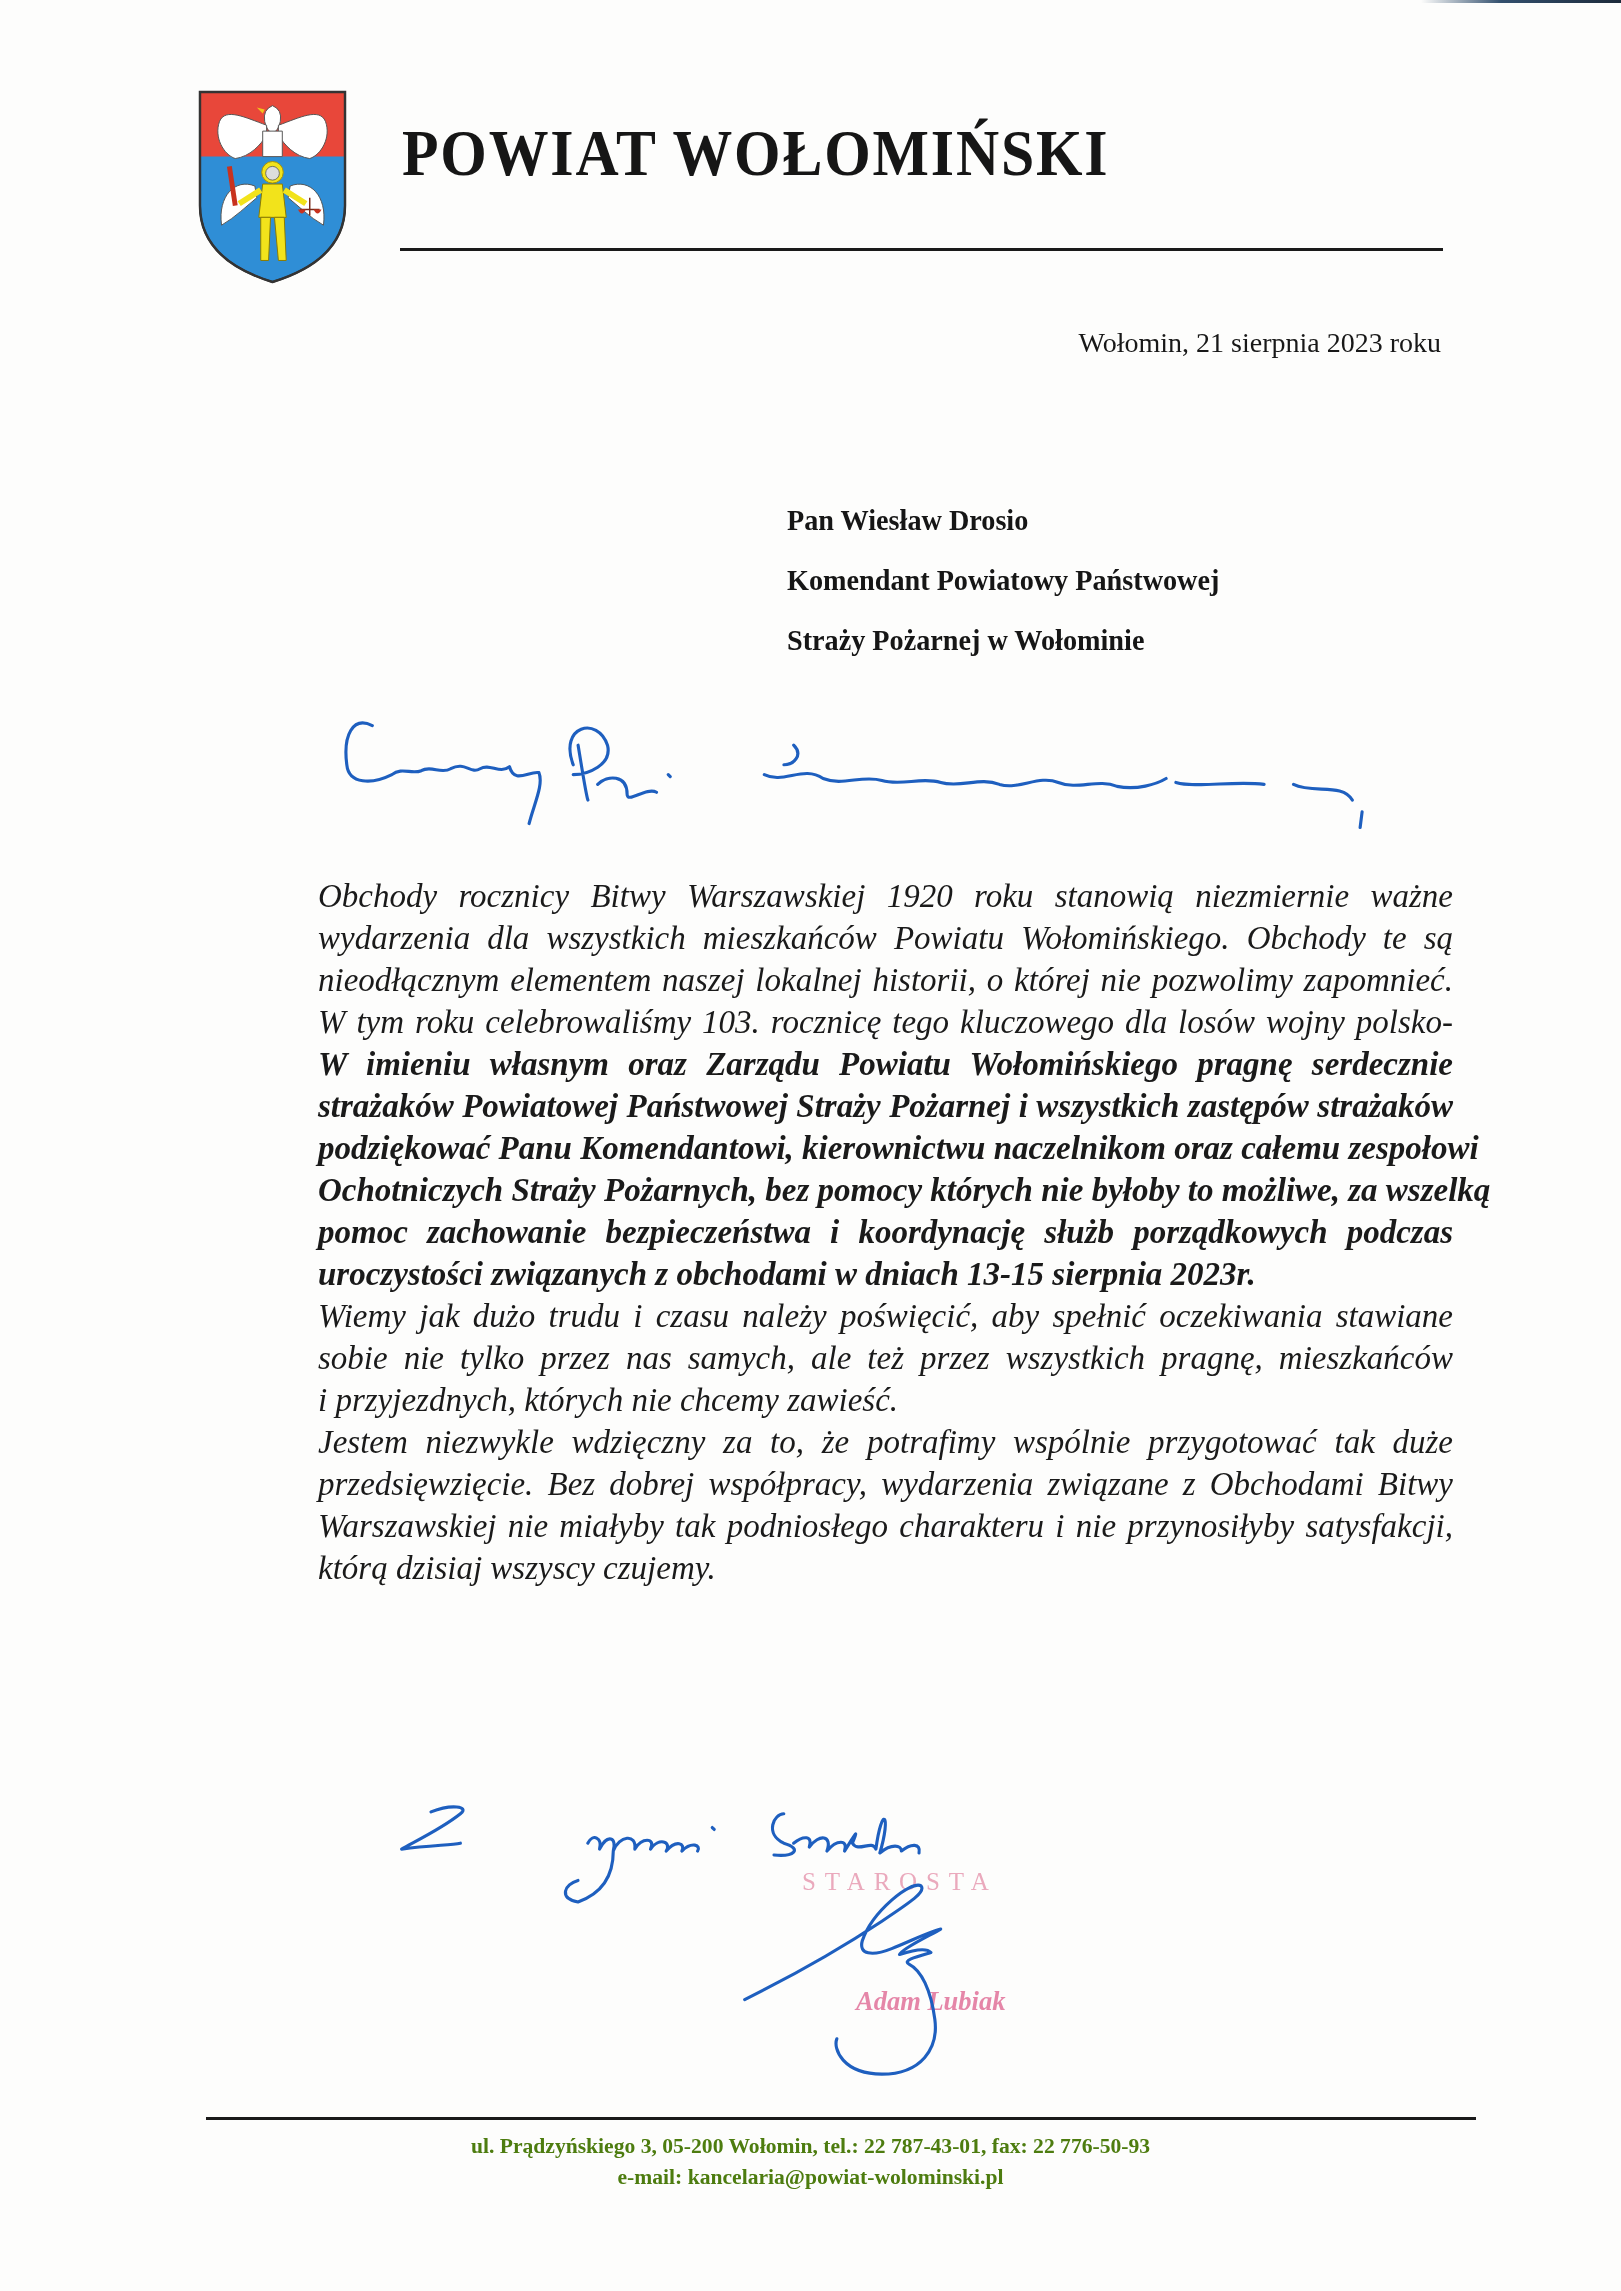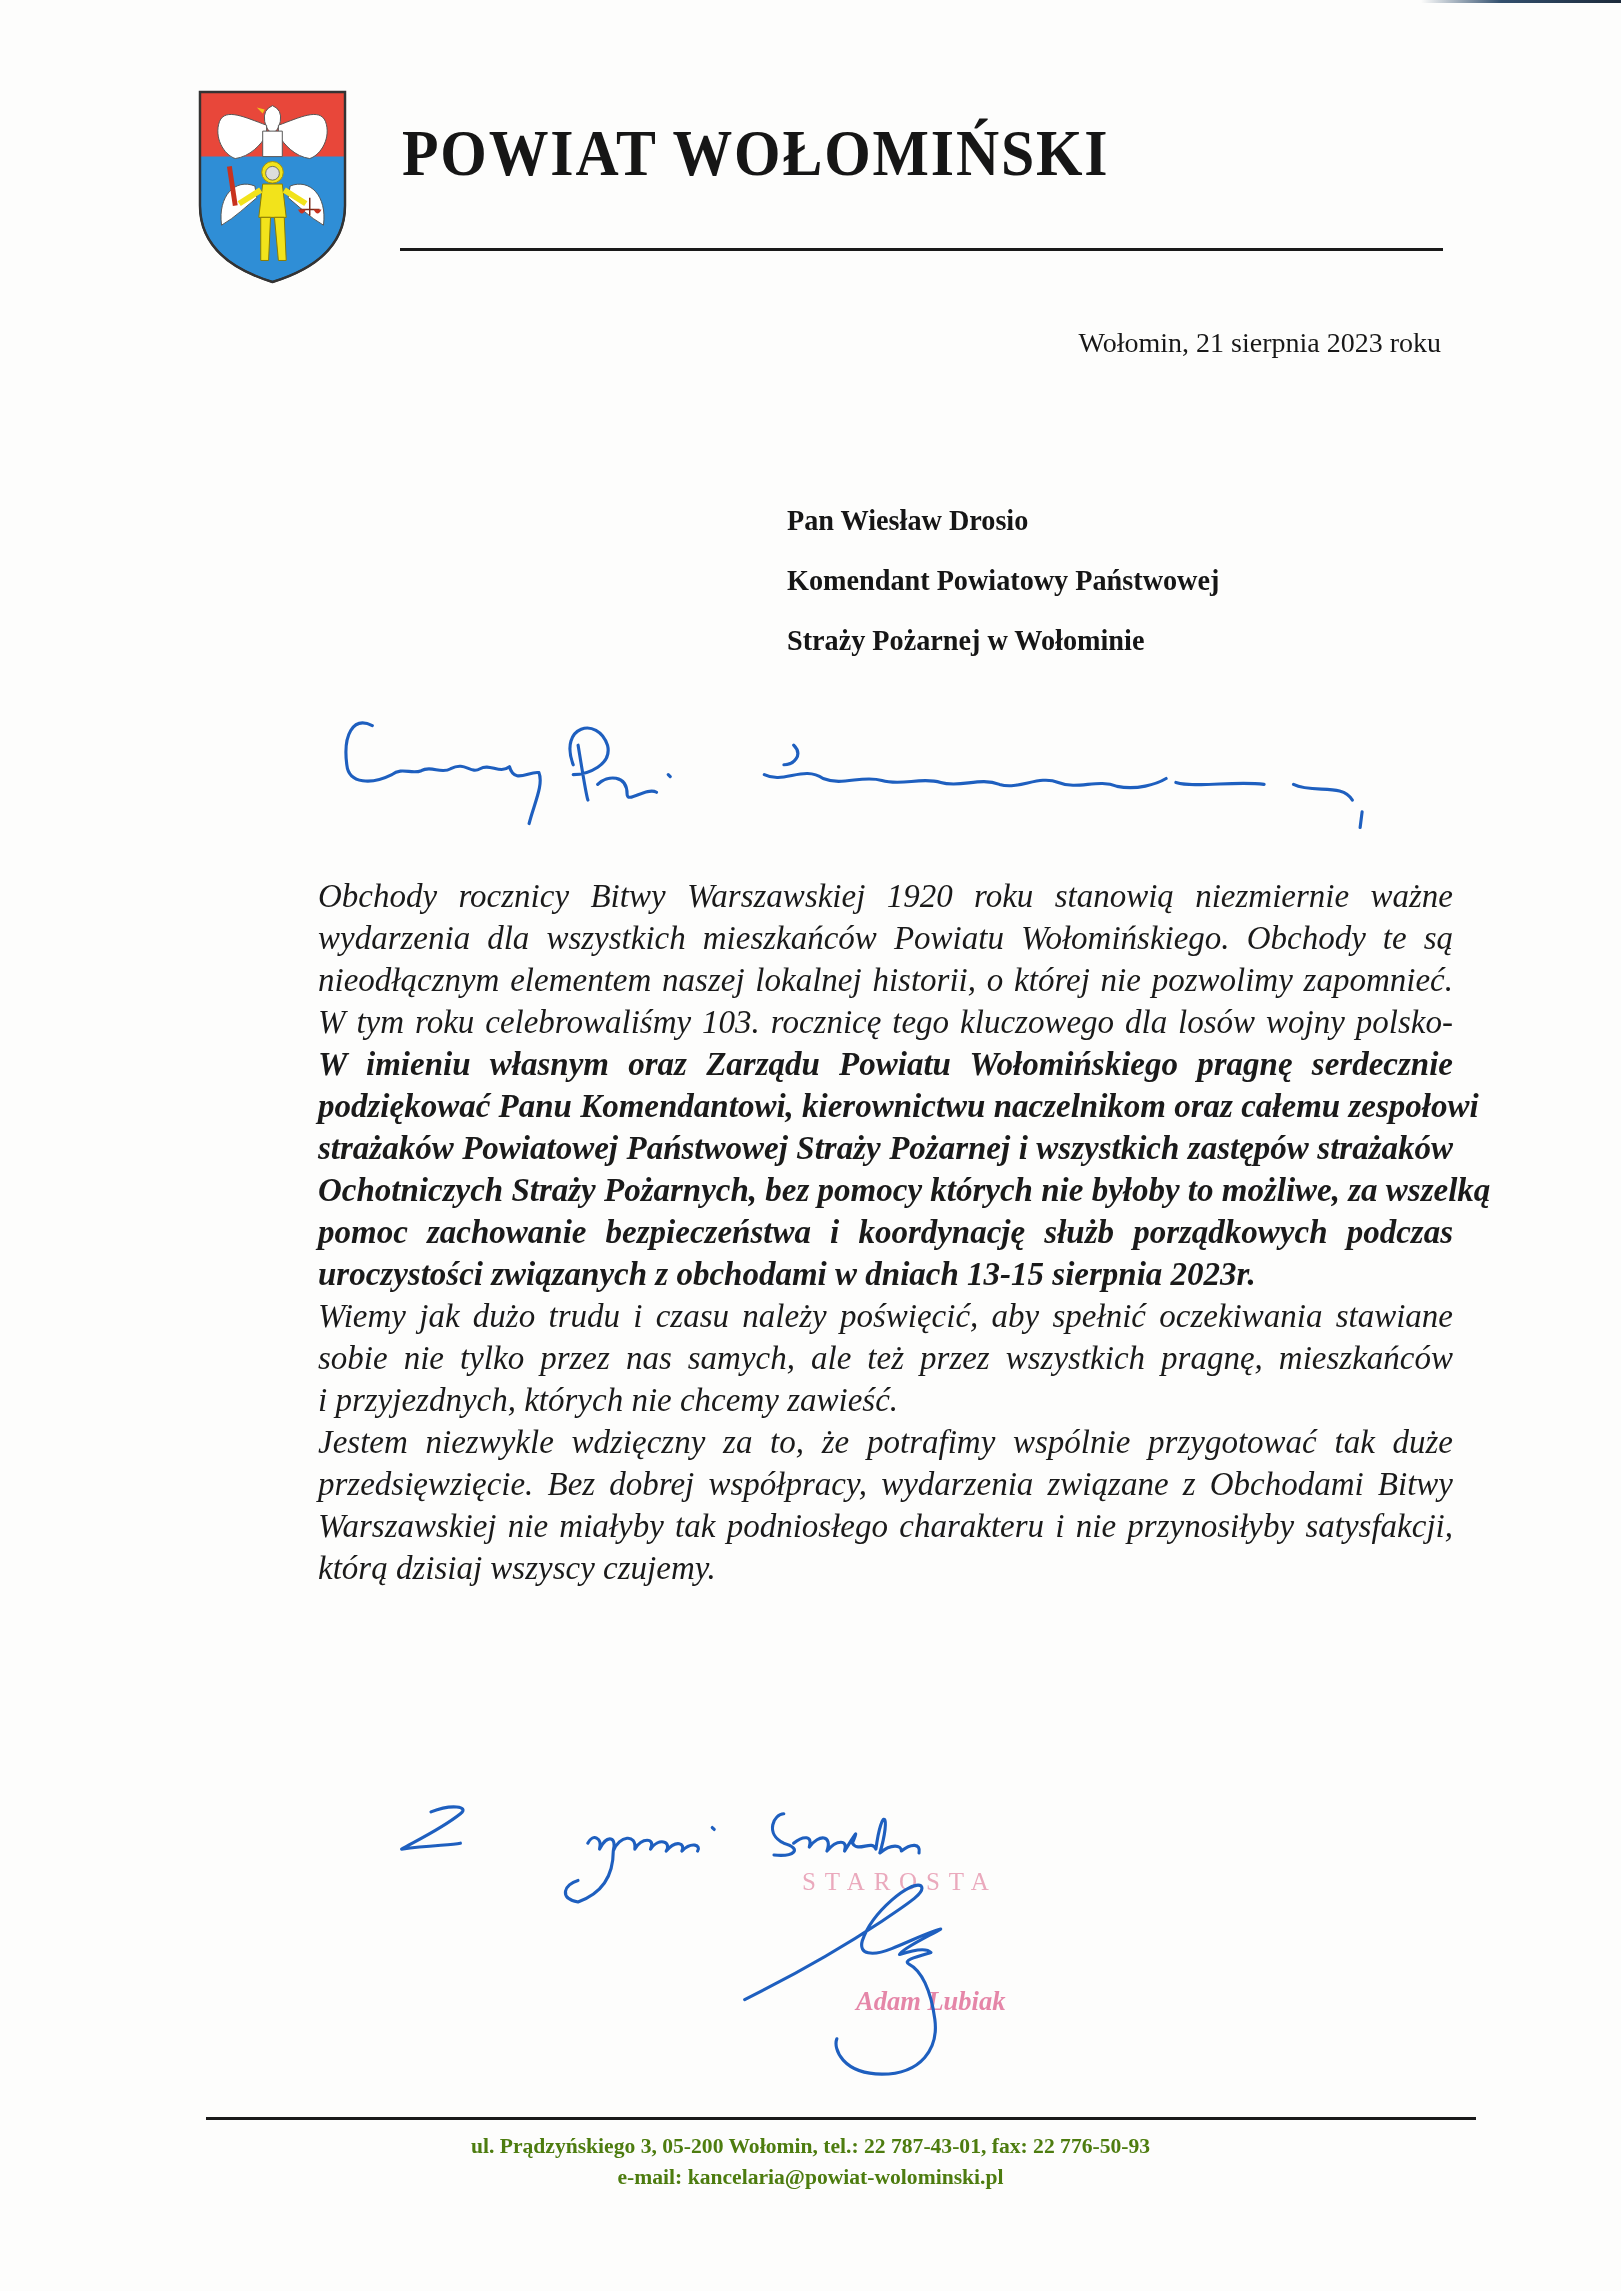--- a/index.html
+++ b/index.html
@@ -101,22 +101,22 @@
 
 <div class="body-text">
   <p>
     <span class="line">Obchody rocznicy Bitwy Warszawskiej 1920 roku stanowią niezmiernie ważne</span>
     <span class="line">wydarzenia dla wszystkich mieszkańców Powiatu Wołomińskiego. Obchody te są</span>
     <span class="line">nieodłącznym elementem naszej lokalnej historii, o której nie pozwolimy zapomnieć.</span>
     <span class="line">W tym roku celebrowaliśmy 103. rocznicę tego kluczowego dla losów wojny polsko-</span>
   </p>
   <p class="bold">
     <span class="line">W imieniu własnym oraz Zarządu Powiatu Wołomińskiego pragnę serdecznie</span>
+    <span class="line">strażaków Powiatowej Państwowej Straży Pożarnej i wszystkich zastępów strażaków</span>
     <span class="line">podziękować Panu Komendantowi, kierownictwu naczelnikom oraz całemu zespołowi</span>
-    <span class="line">strażaków Powiatowej Państwowej Straży Pożarnej i wszystkich zastępów strażaków</span>
     <span class="line">Ochotniczych Straży Pożarnych, bez pomocy których nie byłoby to możliwe, za wszelką</span>
     <span class="line">pomoc zachowanie bezpieczeństwa i koordynację służb porządkowych podczas</span>
     <span class="line last">uroczystości związanych z obchodami w dniach 13-15 sierpnia 2023r.</span>
   </p>
   <p>
     <span class="line">Wiemy jak dużo trudu i czasu należy poświęcić, aby spełnić oczekiwania stawiane</span>
     <span class="line">sobie nie tylko przez nas samych, ale też przez wszystkich pragnę, mieszkańców</span>
     <span class="line last">i przyjezdnych, których nie chcemy zawieść.</span>
   </p>
   <p>

